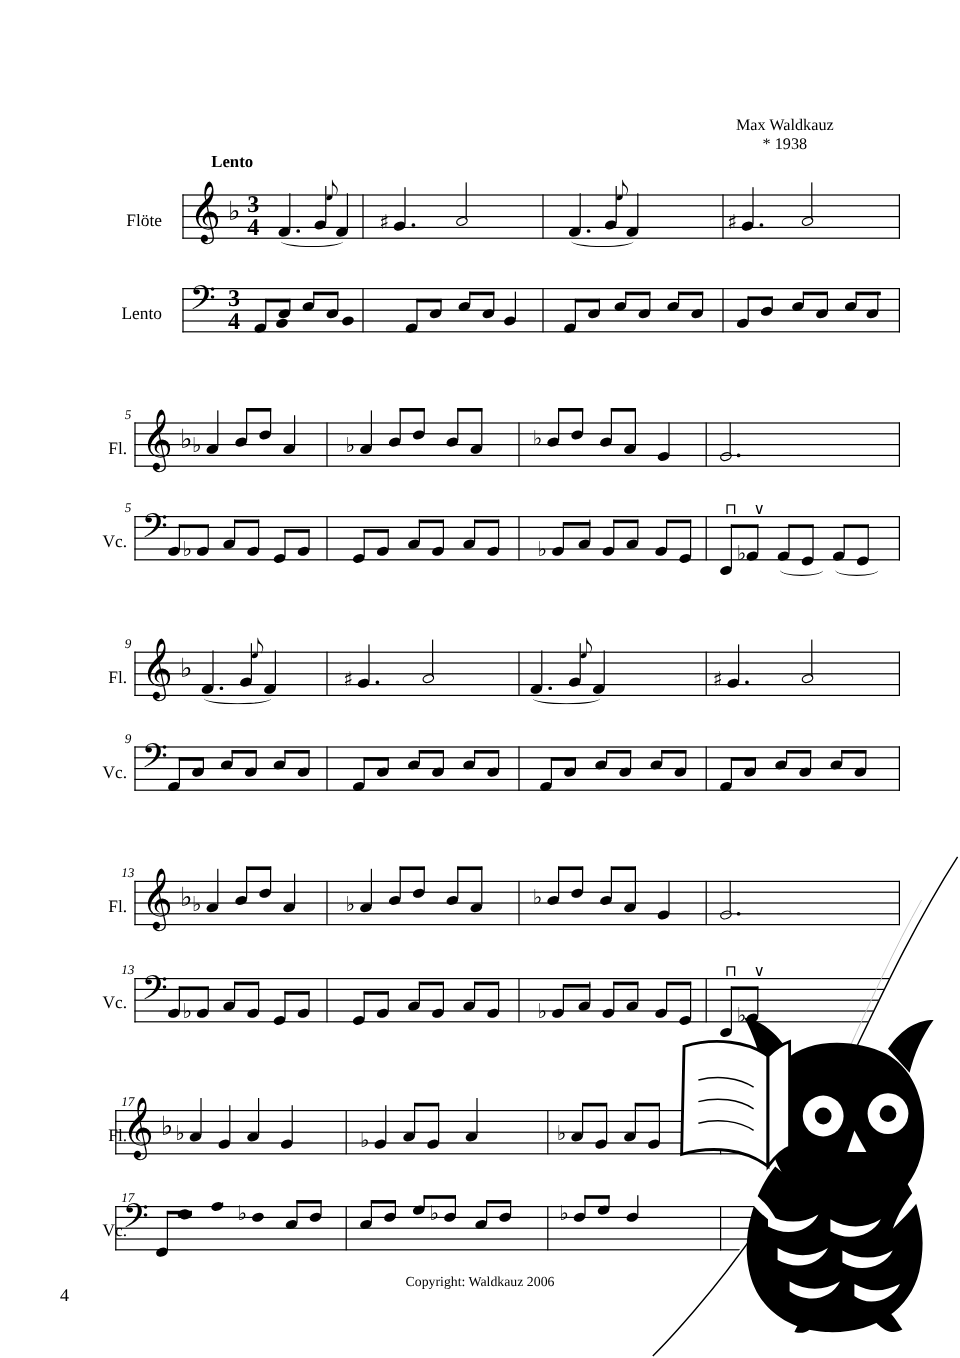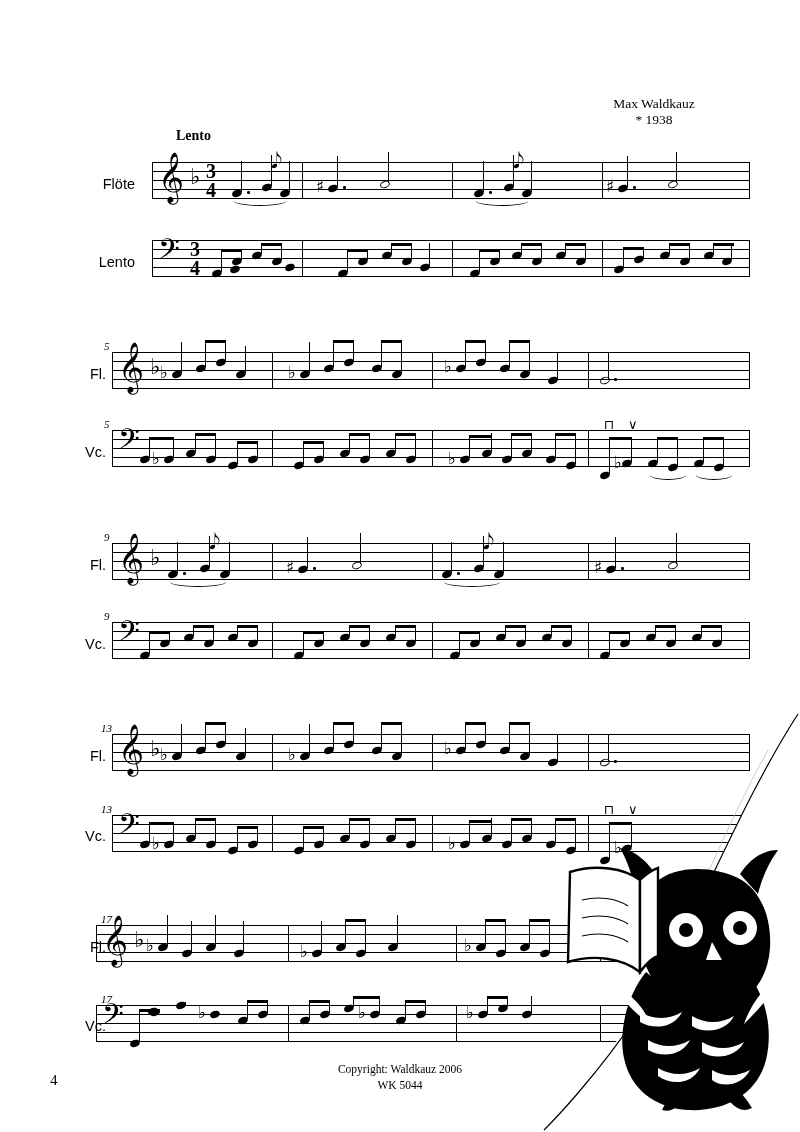--- a/index.html
+++ b/index.html
@@ -81,21 +81,21 @@
     position: absolute;
     width: 1.2px;
     height: 37px;
     background: #000;
     top: 0;
   }
 
   .inst-label {
     position: absolute;
     font-size: 14.5px;
-    font-family: Liberation Sans, sans-serif;
+    font-family: Liberation Serif, serif;
     text-align: right;
     white-space: nowrap;
   }
 
   .measure-num {
     position: absolute;
     font-size: 11px;
     font-style: italic;
     font-family: "Liberation Serif", serif;
   }
@@ -933,21 +933,20 @@
         <div class="stem" style="left:507px;top:996px;height:11px;"></div>
       <div class="beam" style="left:487px;top:996px;width:21px;"></div>
       <div class="note" style="left:522px;top:1011px;"></div>
         <div class="stem" style="left:531px;top:996px;height:17px;"></div>
     </div>
   </div>
 
   <div class="page-num">4</div>
   <div class="footer">
     <div>Copyright: Waldkauz 2006</div>
-    <div>WK 5044</div>
   </div>
 
   <div class="curl">
     <svg width="260" height="420" viewBox="0 0 260 420" xmlns="http://www.w3.org/2000/svg">
 
       <path d="M260,0 L260,420 L0,420 C0,420 60,360 110,280 C160,200 200,90 260,0 Z" fill="#ffffff"></path>
       <path d="M258,2 C200,92 160,200 112,281 C62,361 4,418 4,418" fill="none" stroke="#000000" stroke-width="1.2"></path>
       <path d="M228,38 C182,120 150,210 108,286" fill="none" stroke="#bfbfbf" stroke-width="0.8"></path>
     </svg>
   </div>

